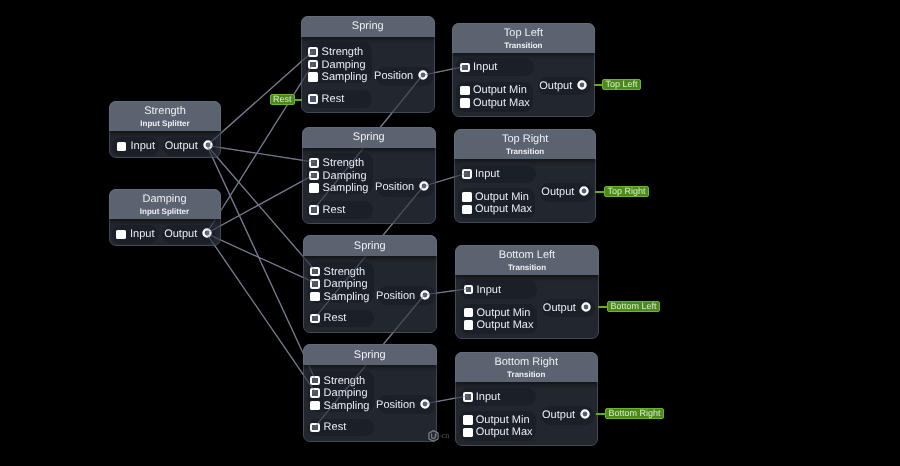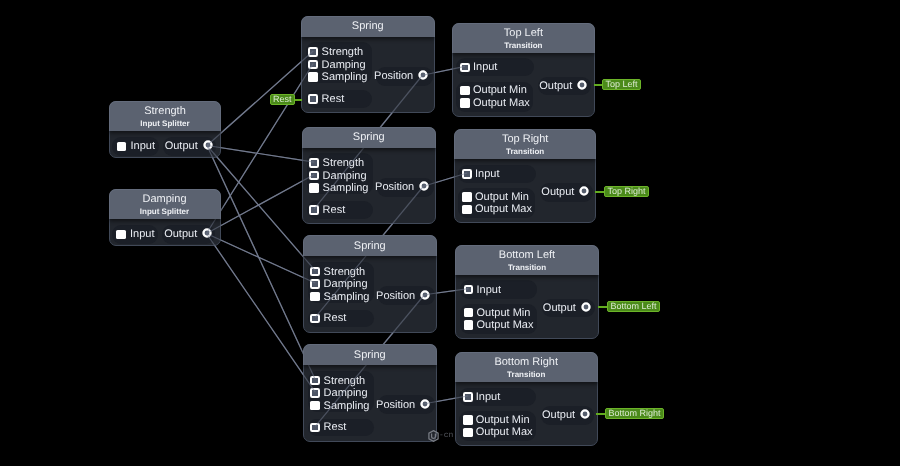--- a/index.html
+++ b/index.html
@@ -30,21 +30,21 @@
   .psq{box-sizing:border-box;background:#ffffff;flex:0 0 auto;border-radius:1.6px;}
   .psq.linked{border:2.4px solid #ffffff;background:#4e5666;border-radius:2.2px;}
   .pcirc{flex:0 0 auto;display:block;}
 
   .chip{position:absolute;z-index:30;box-sizing:border-box;background:#4b8a1a;
         border:1px solid #6cb428;border-radius:2px;color:#dcebd2;
         font-size:9px;line-height:9px;display:flex;align-items:center;
         justify-content:center;padding:0 2.4px;white-space:nowrap;}
   .stub{position:absolute;z-index:30;background:#62ab1f;height:2px;}
   .wm{position:absolute;z-index:40;color:#55585f;font-size:8px;line-height:8px;
-      font-family:Liberation Mono, monospace;}
+      font-family:Liberation Serif, serif;}
   .wmlogo{position:absolute;z-index:40;}
 </style>
 </head>
 <body>
 
 <div id="canvas">
   <svg id="wires" class="wirelayer">
       <line x1="206.95000000000002" y1="145.5" x2="313.25" y2="51.05" stroke="#737b8f" stroke-width="1.2"></line>
       <line x1="206.45000000000002" y1="233.5" x2="313.25" y2="63.55" stroke="#737b8f" stroke-width="1.2"></line>
       <line x1="206.95000000000002" y1="145.5" x2="314.25" y2="162.05" stroke="#737b8f" stroke-width="1.2"></line>

